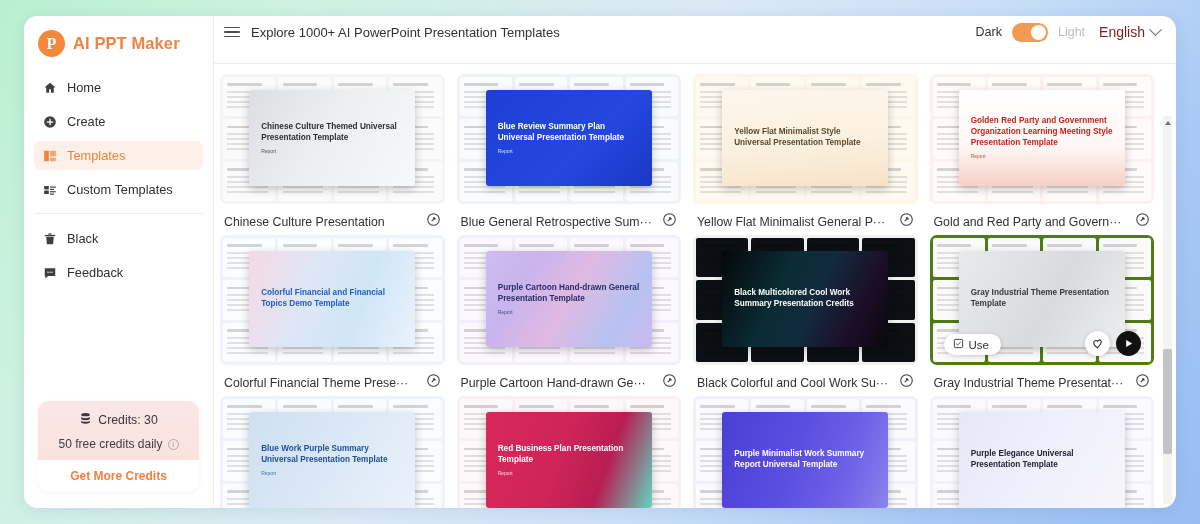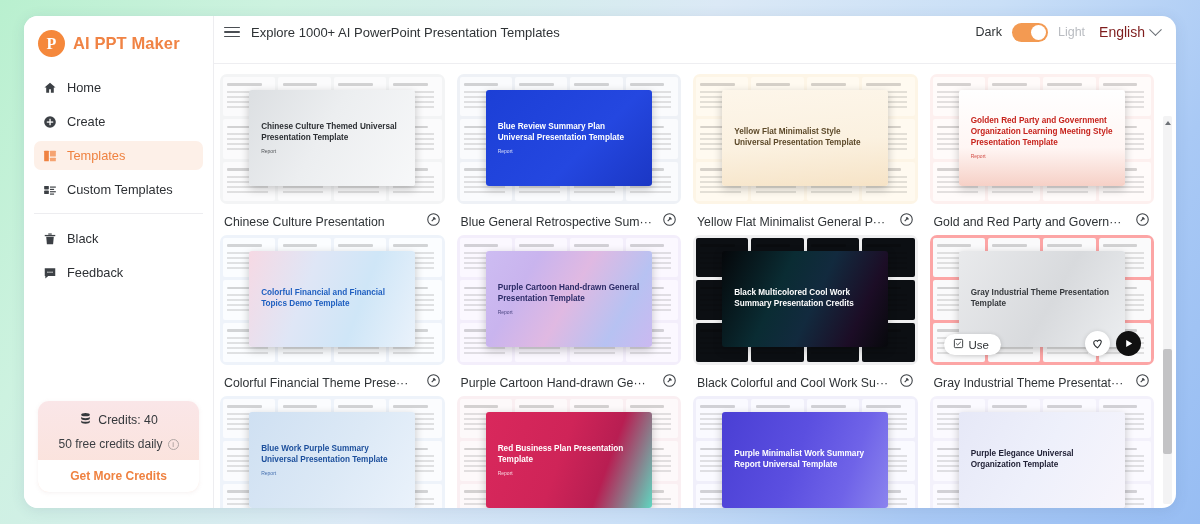--- a/index.html
+++ b/index.html
@@ -239,21 +239,21 @@
       <div class="credits-card">
         <div class="credits-top">
           <div class="credits-line1">
             <span>
               <svg width="13" height="13" viewBox="0 0 24 24" fill="#35383c">
                   <ellipse cx="12" cy="5" rx="8" ry="3"></ellipse>
                   <path d="M4 8.5c0 1.7 3.6 3 8 3s8-1.3 8-3V12c0 1.7-3.6 3-8 3s-8-1.3-8-3z"></path>
                   <path d="M4 15c0 1.7 3.6 3 8 3s8-1.3 8-3v3.5c0 1.7-3.6 3-8 3s-8-1.3-8-3z"></path>
                 </svg>
             </span>
-            <span>Credits: 40</span>
+            <span>Credits: 30</span>
           </div>
           <div class="credits-line2">
             <span>50 free credits daily</span>
             <span class="info-dot">i</span>
           </div>
         </div>
         <div class="credits-btn">Get More Credits</div>
       </div>
     </div>
   </aside>
@@ -497,21 +497,21 @@
       <div class="card-title">Black Colorful and Cool Work Su···</div>
       <span class="link-ico">
         <svg width="15" height="15" viewBox="0 0 24 24" fill="none" stroke="#3c4045" stroke-width="1.7">
                   <circle cx="12" cy="12" r="9.2"></circle>
                   <path d="M14.5 9.2l-5.4 5.4M14.2 9.4h-3.1M14.4 9.4v3.1"></path>
                 </svg>
       </span>
     </div>
   </div>
           <div class="card">
-    <div class="thumb" style="background:#fca5a5">
+    <div class="thumb" style="background:#4d7c0f">
       <div class="tiles">
                 <div class="tile" style="background:#fafafb"></div>
                 <div class="tile" style="background:#fafafb"></div>
                 <div class="tile" style="background:#fafafb"></div>
                 <div class="tile" style="background:#fafafb"></div>
                 <div class="tile" style="background:#fafafb"></div>
                 <div class="tile" style="background:#fafafb"></div>
                 <div class="tile" style="background:#fafafb"></div>
                 <div class="tile" style="background:#fafafb"></div>
                 <div class="tile" style="background:#fafafb"></div>
@@ -638,21 +638,21 @@
                 <div class="tile" style="background:#fbfaff"></div>
                 <div class="tile" style="background:#fbfaff"></div>
                 <div class="tile" style="background:#fbfaff"></div>
                 <div class="tile" style="background:#fbfaff"></div>
                 <div class="tile" style="background:#fbfaff"></div>
                 <div class="tile" style="background:#fbfaff"></div>
                 <div class="tile" style="background:#fbfaff"></div>
                 <div class="tile" style="background:#fbfaff"></div>
               </div>
       <div class="hero" style="background:linear-gradient(120deg,#e6e8f7 0%,#eef0fb 50%,#f7f5fc 100%)">
-        <div class="hero-title" style="color:#232338">Purple Elegance Universal Organization Template</div>
+        <div class="hero-title" style="color:#232338">Purple Elegance Universal Presentation Template</div>
 
       </div>
 
     </div>
 
   </div>
         </div>
       <div class="sbar">
         <div class="sbar-up">
             <b></b>

